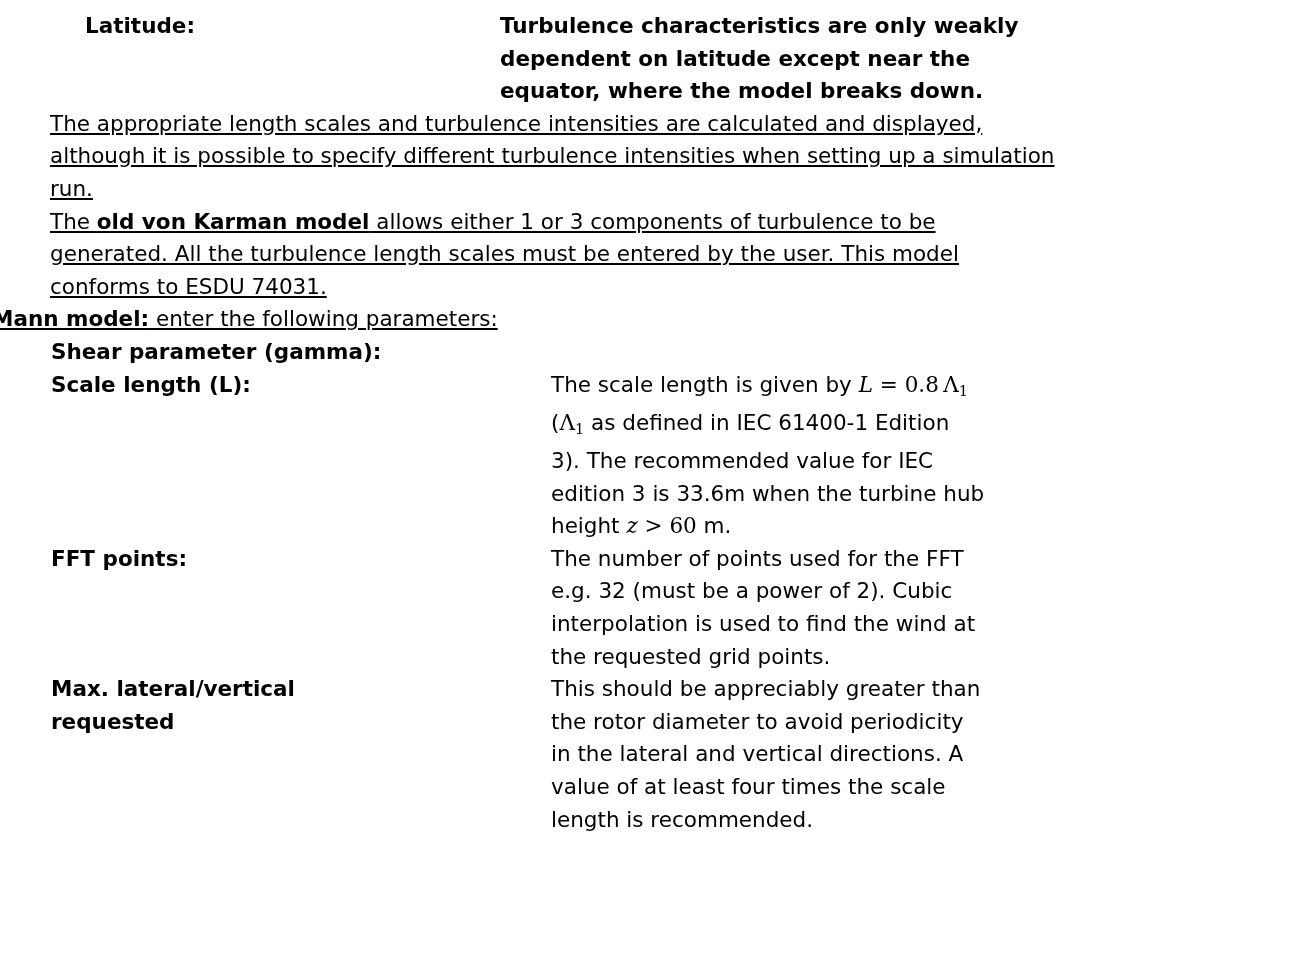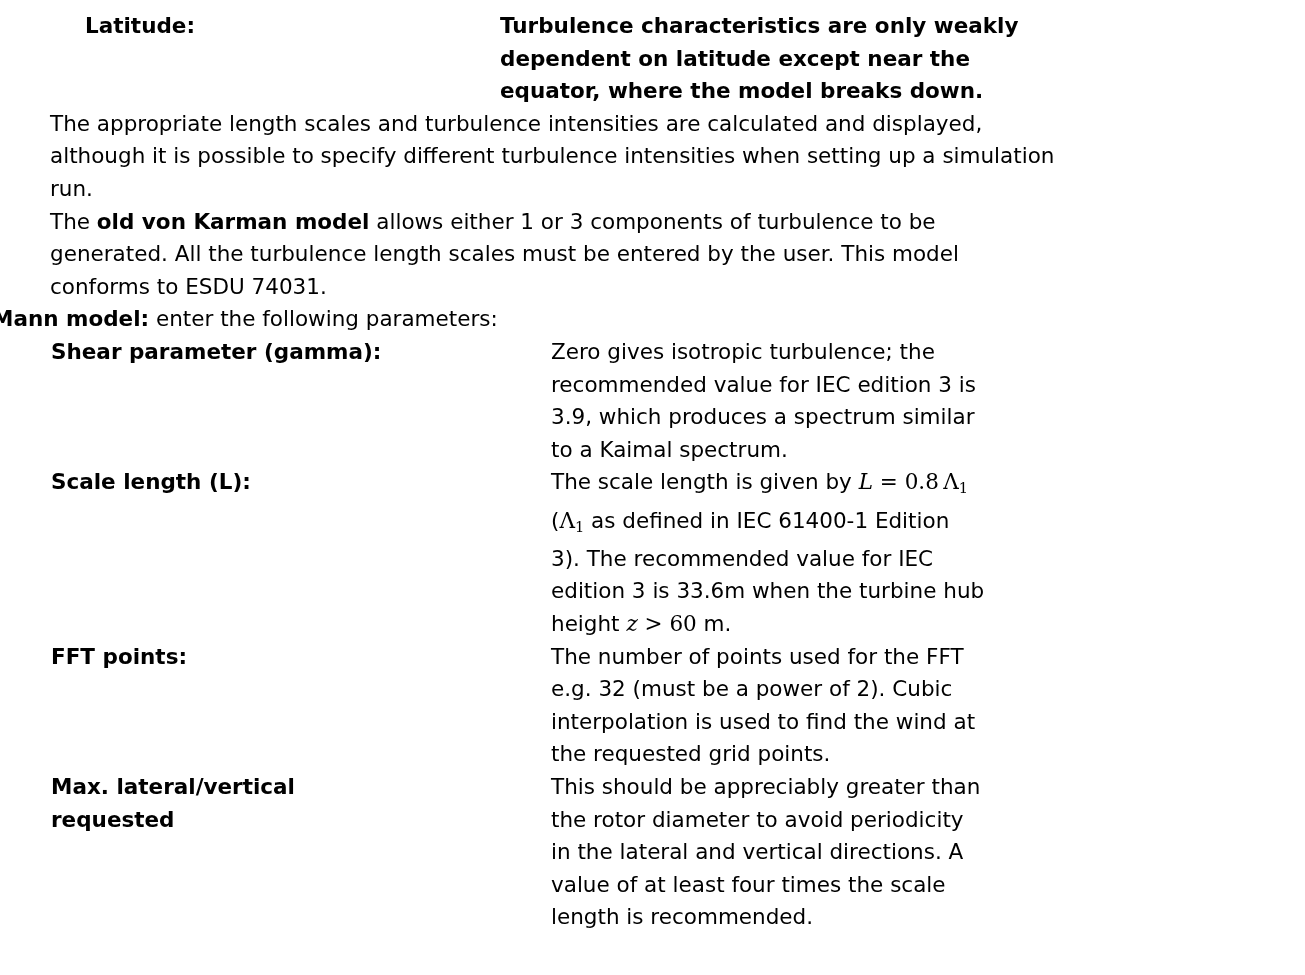--- a/index.html
+++ b/index.html
@@ -46,20 +46,21 @@
   .block-latitude .desc {
     width: 600px;
     font-weight: bold;
   }
 
   
   .para {
     padding-left: 50px;
     padding-right: 18px;
     white-space: nowrap;
+    text-decoration: underline;
   }
   .para b {
     font-weight: bold;
   }
 
   
   .mann-line {
     padding-left: 0px;
     margin-left: -8px;
   }
@@ -134,26 +135,20 @@
   <div class="para mann-line">
     <b>Mann model:</b><span> enter the following parameters:</span>
   </div>
 
   <div class="params">
 
     <div class="defrow">
       <div class="term term-multi">
         <div>Shear parameter (gamma):</div>
       </div>
-      <div class="desc">
-        <div>Zero gives isotropic turbulence; the</div>
-        <div>recommended value for IEC edition 3 is</div>
-        <div>3.9, which produces a spectrum similar</div>
-        <div>to a Kaimal spectrum.</div>
-      </div>
     </div>
 
     <div class="defrow">
       <div class="term term-multi">
         <div>Scale length (L):</div>
       </div>
       <div class="desc">
         <div><span>The scale length is given by </span><span class="nowrap"><span class="mi">L</span><span class="mop"> = </span><span class="mn">0.8</span> <span class="mn">Λ</span><sub>1</sub></span></div>
         <div><span>(</span><span class="mn">Λ</span><sub>1</sub><span> as defined in IEC 61400-1 Edition</span></div>
         <div>3). The recommended value for IEC</div>

